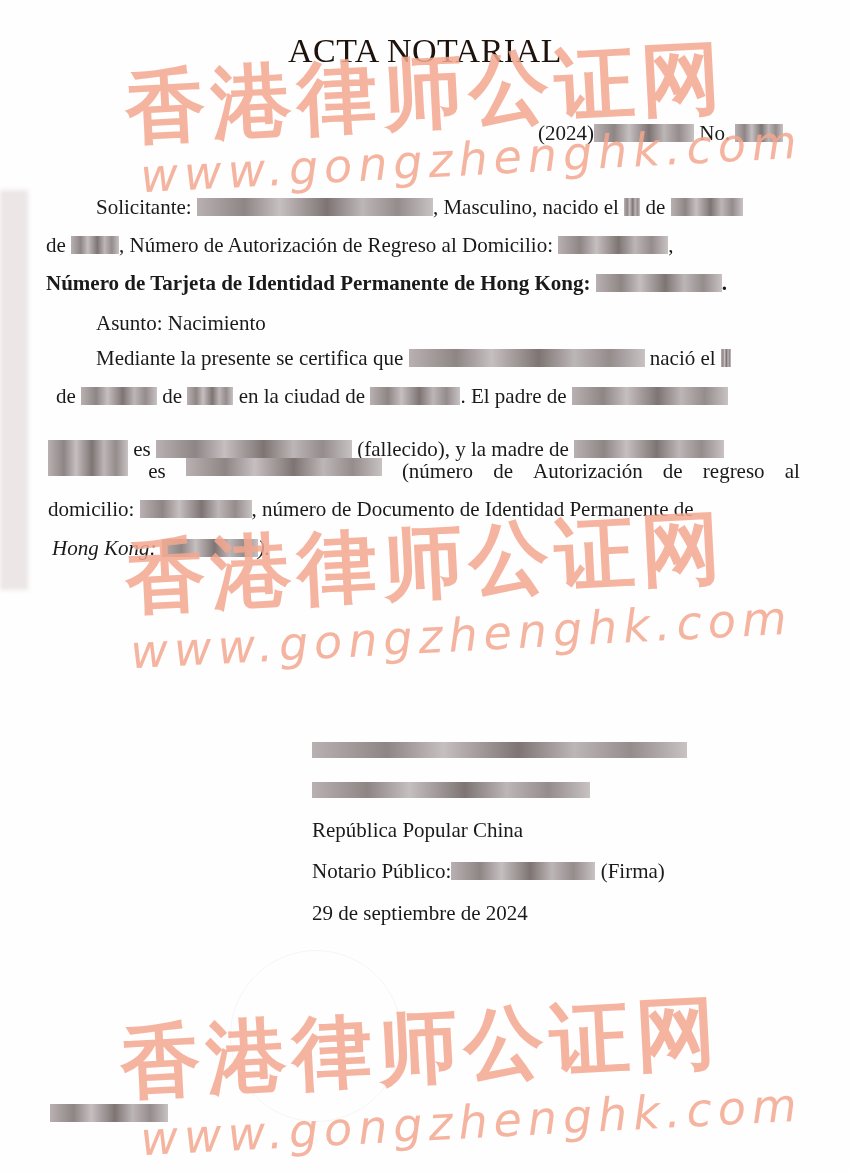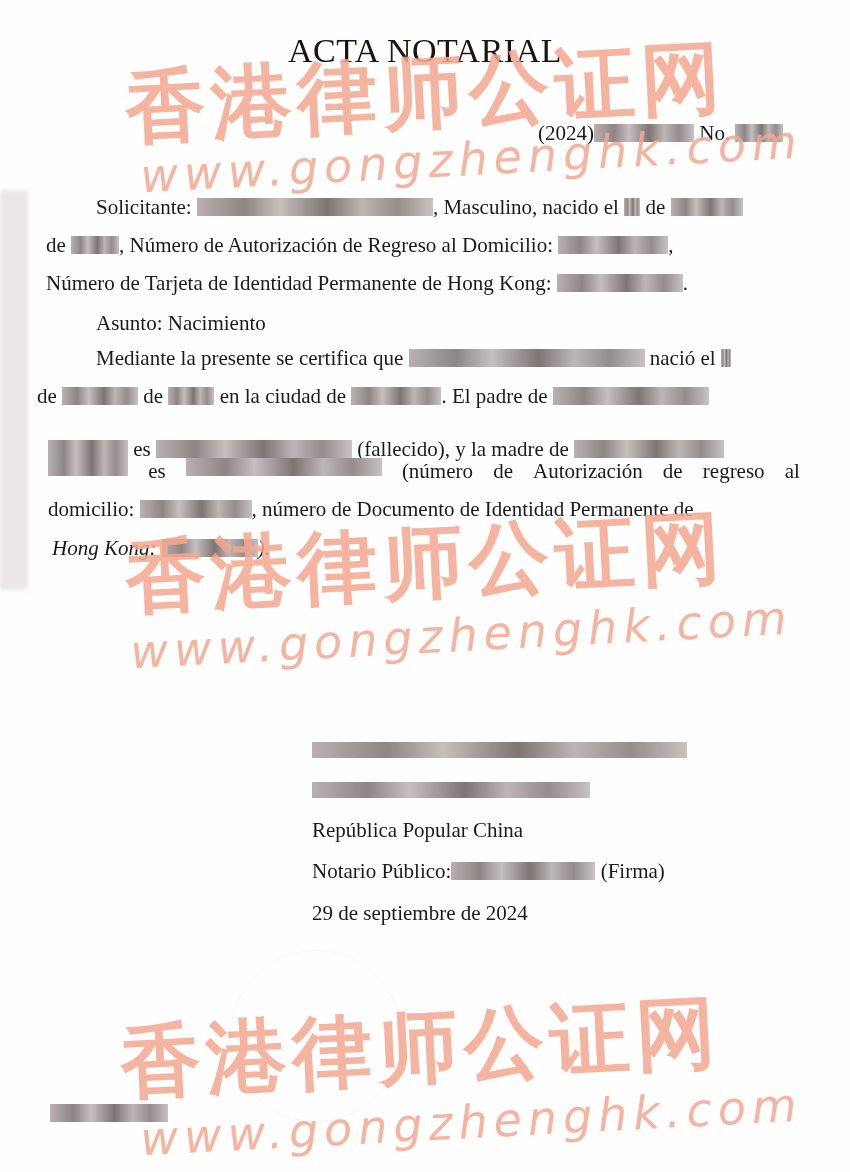--- a/index.html
+++ b/index.html
@@ -44,35 +44,35 @@
     <span>de</span>
     <span class="blur" style="width:72px;"></span>
   </div>
 
   <div class="line" style="left:46px;top:232px;">
     <span>de</span>
     <span class="blur" style="width:48px;"></span><span>, Número de Autorización de Regreso al Domicilio:</span>
     <span class="blur" style="width:110px;"></span><span>,</span>
   </div>
 
-  <div class="line" style="left:46px;top:270px;">
+  <div class="line" style="left:46px;top:270px;font-weight:bold;">
     <span>Número de Tarjeta de Identidad Permanente de Hong Kong:</span>
     <span class="blur" style="width:126px;"></span><span>.</span>
   </div>
 
   <div class="line" style="left:96px;top:310px;">Asunto: Nacimiento</div>
 
   <div class="line" style="left:96px;top:345px;">
     <span>Mediante la presente se certifica que</span>
     <span class="blur" style="width:236px;"></span>
     <span>nació el</span>
     <span class="blur" style="width:10px;"></span>
   </div>
 
-  <div class="line" style="left:37px;top:383px;">
+  <div class="line" style="left:56px;top:383px;">
     <span>de</span>
     <span class="blur" style="width:76px;"></span>
     <span>de</span>
     <span class="blur" style="width:46px;"></span>
     <span>en la ciudad de</span>
     <span class="blur" style="width:90px;"></span><span>. El padre de</span>
     <span class="blur" style="width:156px;"></span>
   </div>
 
   <div class="line" style="left:48px;top:436px;">

